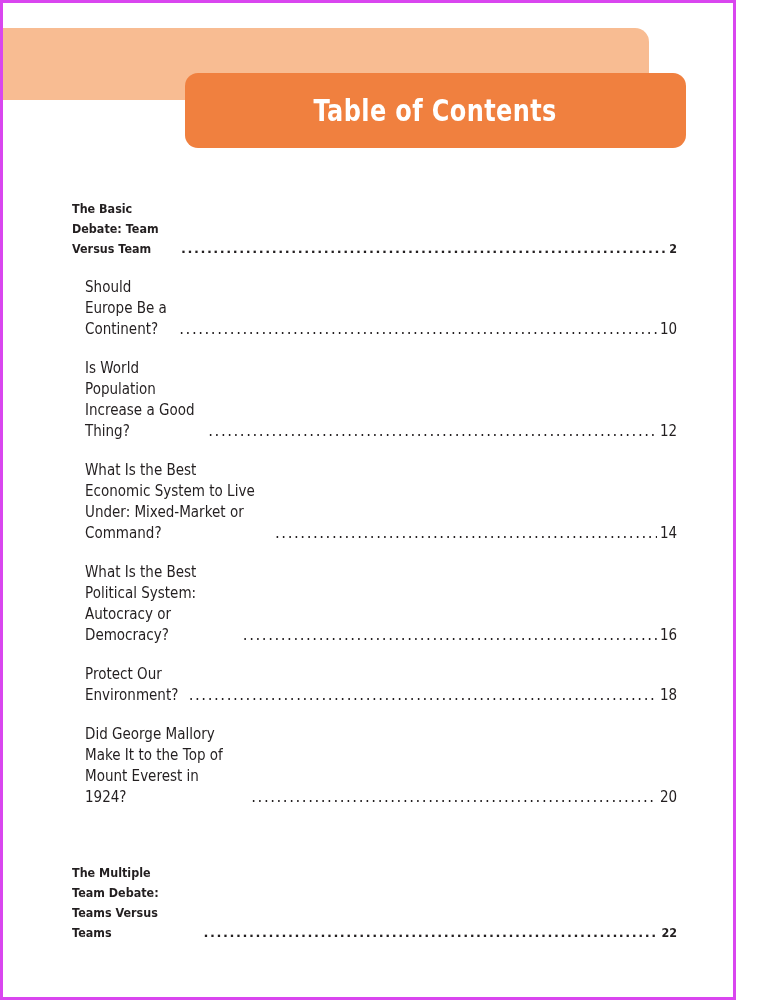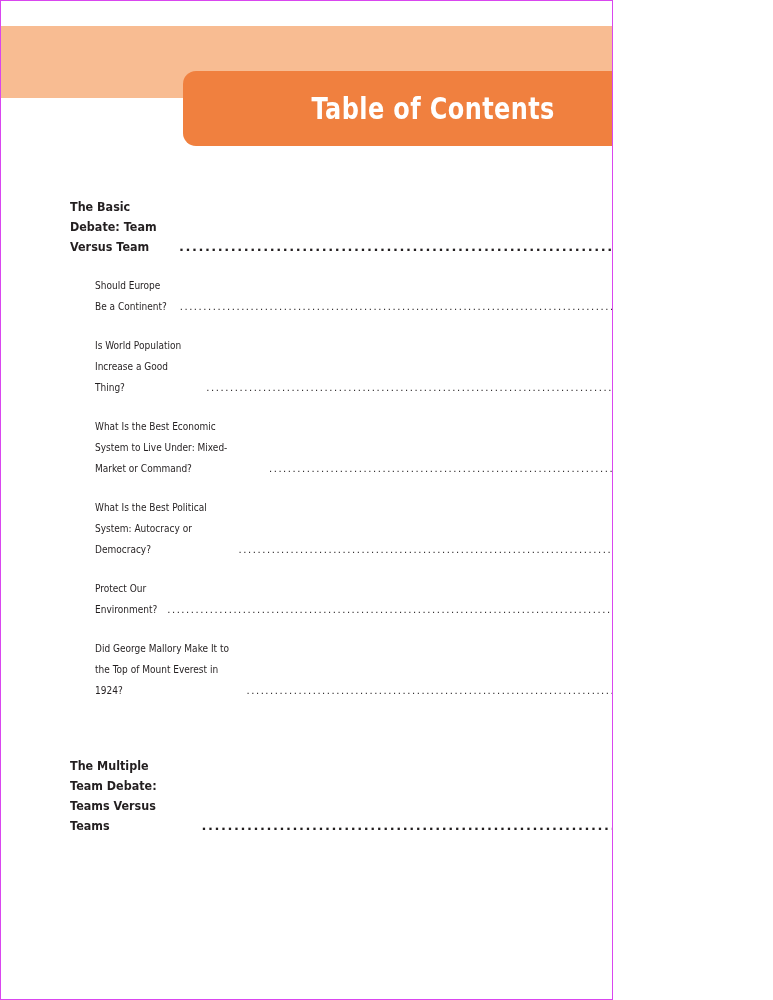--- a/index.html
+++ b/index.html
@@ -5,25 +5,25 @@
   html, body {
     margin: 0;
     padding: 0;
     background: #ffffff;
   }
   body {
     font-family: "Liberation Sans", sans-serif;
   }
   .page {
     position: relative;
-    width: 613px;
+    width: 736px;
     height: 1000px;
     background: #ffffff;
     box-sizing: border-box;
-    border: 1px solid #d946ef;
+    border: 3px solid #d946ef;
     overflow: hidden;
   }
 
   
   .banner-light {
     position: absolute;
     left: -40px;
     top: 25px;
     width: 686px;
     height: 72px;
@@ -103,23 +103,23 @@
   .entry.lvl-head .pagenum {
     transform: scaleX(0.86);
     transform-origin: left bottom;
   }
   .entry.lvl-head .pagenum { transform-origin: right bottom; }
 
   
   .entry.lvl-sub {
     font-family: "DejaVu Sans", sans-serif;
     font-weight: normal;
-    font-size: 10px;
+    font-size: 15px;
     line-height: 21px;
-    margin-left: 25px;
+    margin-left: 13px;
   }
   .entry.lvl-sub .etext,
   .entry.lvl-sub .pagenum {
     transform: scaleX(0.90);
     transform-origin: left bottom;
   }
   .entry.lvl-sub .pagenum { transform-origin: right bottom; }
 
   
   .entry.wrap {

